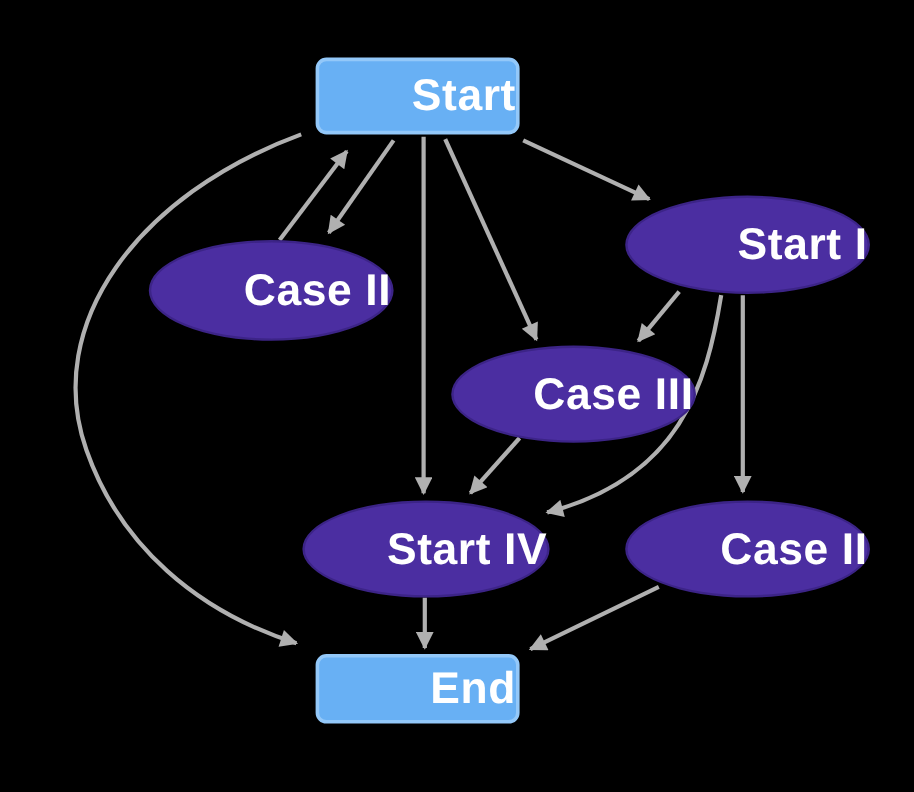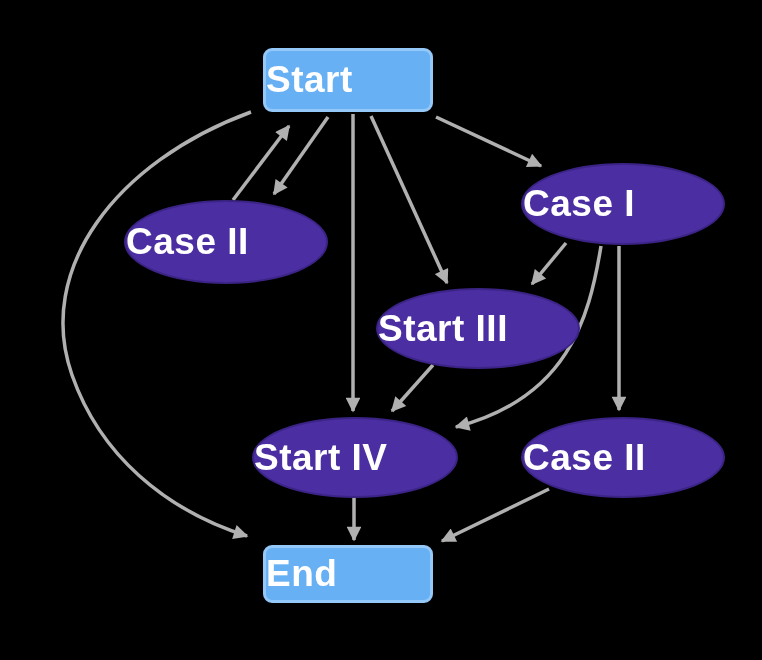--- a/index.html
+++ b/index.html
@@ -22,21 +22,21 @@
   }
   .edge {
     fill: none;
     stroke: var(--arrow, #b0b0b0);
     stroke-width: 3.5;
   }
   .node {
     position: absolute;
     display: flex;
     align-items: center;
-    justify-content: flex-start;
+    justify-content: flex-end;
     color: var(--text, #fff);
     font-weight: bold;
     font-size: 37px;
     letter-spacing: 0.5px;
     box-sizing: border-box;
     text-align: center;
   }
   .node.rect {
     background: var(--node-blue, #68b0f4);
     border: 3px solid var(--node-blue-border, #93c8f9);
@@ -84,25 +84,25 @@
 
   <div id="node-start" class="node rect">
     <span>Start</span>
   </div>
 
   <div id="node-case2-upper" class="node ellipse">
     <span>Case II</span>
   </div>
 
   <div id="node-case1" class="node ellipse">
-    <span>Case I</span>
+    <span>Start I</span>
   </div>
 
   <div id="node-case3" class="node ellipse">
-    <span>Start III</span>
+    <span>Case III</span>
   </div>
 
   <div id="node-case4" class="node ellipse">
     <span>Start IV</span>
   </div>
 
   <div id="node-case2-lower" class="node ellipse">
     <span>Case II</span>
   </div>
 

